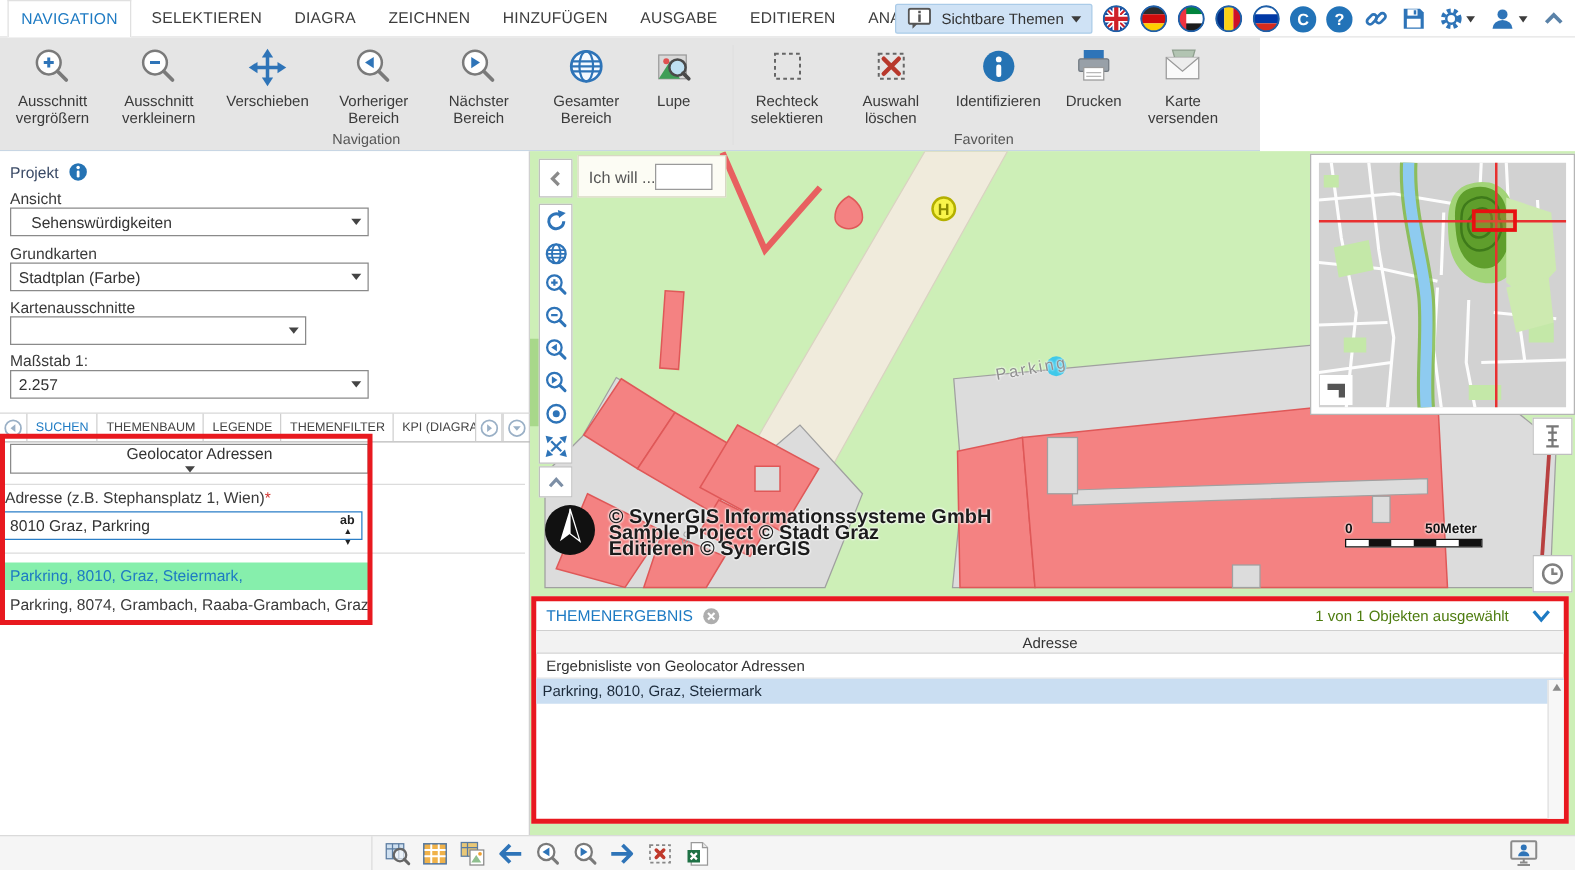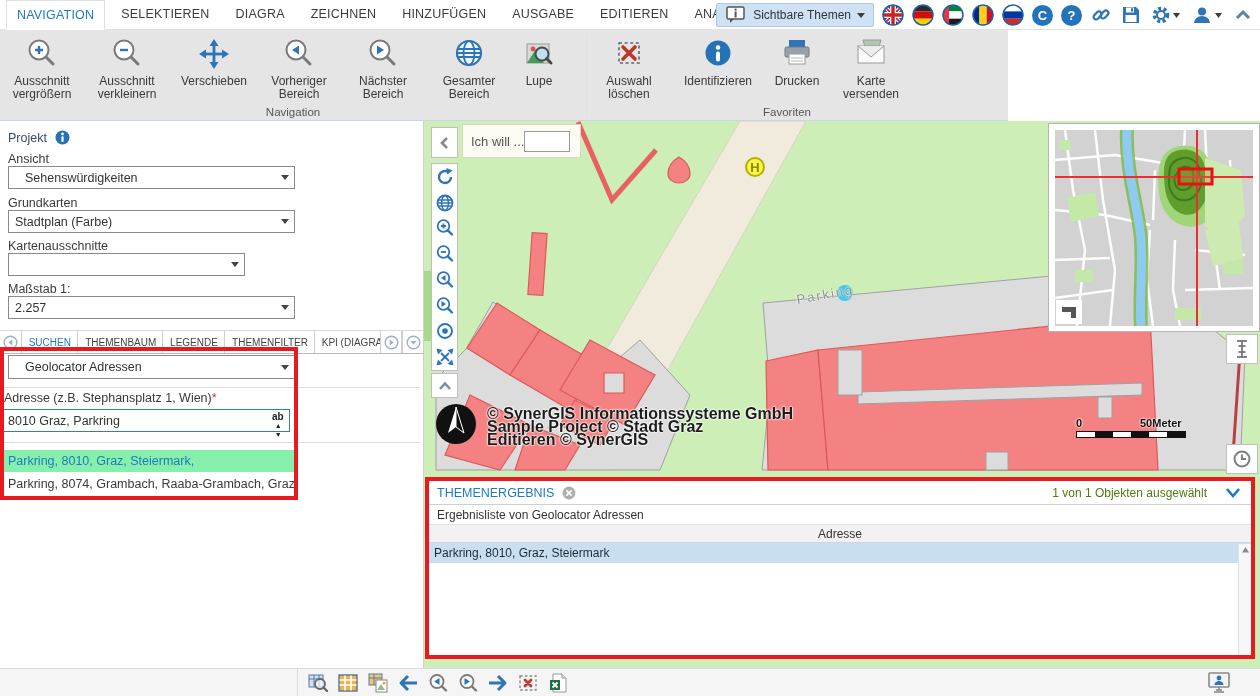--- a/index.html
+++ b/index.html
@@ -306,20 +306,28 @@
             <circle cx="20" cy="17" r="6.5" fill="#bfe0f2" stroke="#4a4a4a" stroke-width="2"></circle>
             <line x1="24.5" y1="21.5" x2="29" y2="26" stroke="#4a4a4a" stroke-width="3" stroke-linecap="round"></line>
           </svg>
         </div>
       <div class="rlabel">Lupe</div>
     </div>
     <div class="rgroup-label">Navigation</div>
   </div>
   <div class="rsep" style="left:586px"></div>
   <div class="rgroup" style="left:587px; width:400px;">
+    <div class="ritem" style="width:88px">
+      <div class="ricon">
+          <svg width="34" height="34" viewBox="0 0 34 34">
+            <rect x="7" y="6" width="20" height="20" fill="none" stroke="#666" stroke-width="1.6" stroke-dasharray="3 2.6"></rect>
+          </svg>
+        </div>
+      <div class="rlabel">Rechteck selektieren</div>
+    </div>
     <div class="ritem" style="width:84px">
       <div class="ricon">
           <svg width="34" height="34" viewBox="0 0 34 34">
             <rect x="7" y="6" width="20" height="20" fill="none" stroke="#666" stroke-width="1.6" stroke-dasharray="3 2.6"></rect>
             <path d="M11,10 L23,22 M23,10 L11,22" stroke="#b8382c" stroke-width="3.6" stroke-linecap="round"></path>
           </svg>
         </div>
       <div class="rlabel">Auswahl löschen</div>
     </div>
     <div class="ritem" style="width:94px">
@@ -420,21 +428,21 @@
         </svg>
     </span>
     <span class="tabnav" style="margin-left:auto; border-left:1px solid #cfcfcf; border-right:none;">
       <svg width="15" height="15" viewBox="0 0 15 15">
           <circle cx="7.5" cy="7.5" r="6.3" fill="#fff" stroke="#9ab0c6" stroke-width="1.4"></circle>
           <polygon points="4.4,5.9 7.5,9.6 10.6,5.9" fill="#9ab0c6"></polygon>
         </svg>
     </span>
   </div>
 
-  <div class="fselect" style="left:8px; top:234px; width:287px; height:24px;">
+  <div class="fselect" style="left:8px; top:234px; width:287px; height:24px;flex-direction:column;">
     <span class="val indent">Geolocator Adressen</span>
     <span class="fcaret">
         <i></i>
       </span>
   </div>
   <div class="sepline" style="top:266px; width:420px;"></div>
   <div class="flabel" style="left:4px; top:270px;">
     <span>Adresse (z.B. Stephansplatz 1, Wien)</span><span style="color:#d2322d">*</span>
   </div>
   <input id="address-input" value="8010 Graz, Parkring" style="">
@@ -660,22 +668,22 @@
             <path d="M4.4,4.4 L9.6,9.6 M9.6,4.4 L4.4,9.6" stroke="#fff" stroke-width="1.7"></path>
           </svg>
       </span>
       <span id="res-status">1 von 1 Objekten ausgewählt</span>
       <span style="position:absolute; right:10px; top:5px;">
         <svg width="16" height="13" viewBox="0 0 16 13">
             <polyline points="2,3 8,10 14,3" fill="none" stroke="#1d7ac3" stroke-width="2.6"></polyline>
           </svg>
       </span>
     </div>
+    <div id="res-colheader">Adresse</div>
     <div id="res-subtitle">Ergebnisliste von Geolocator Adressen</div>
-    <div id="res-colheader">Adresse</div>
     <div id="res-row">Parkring, 8010, Graz, Steiermark</div>
     <div id="res-scroll">
       <svg width="9" height="8" viewBox="0 0 9 8">
           <polygon points="4.5,1 8,6.5 1,6.5" fill="#8a8a8a"></polygon>
         </svg>
     </div>
   </div>
 </div>
 
 <div class="annotation" style="left:0; top:347px; width:298px; height:153px;"></div>

